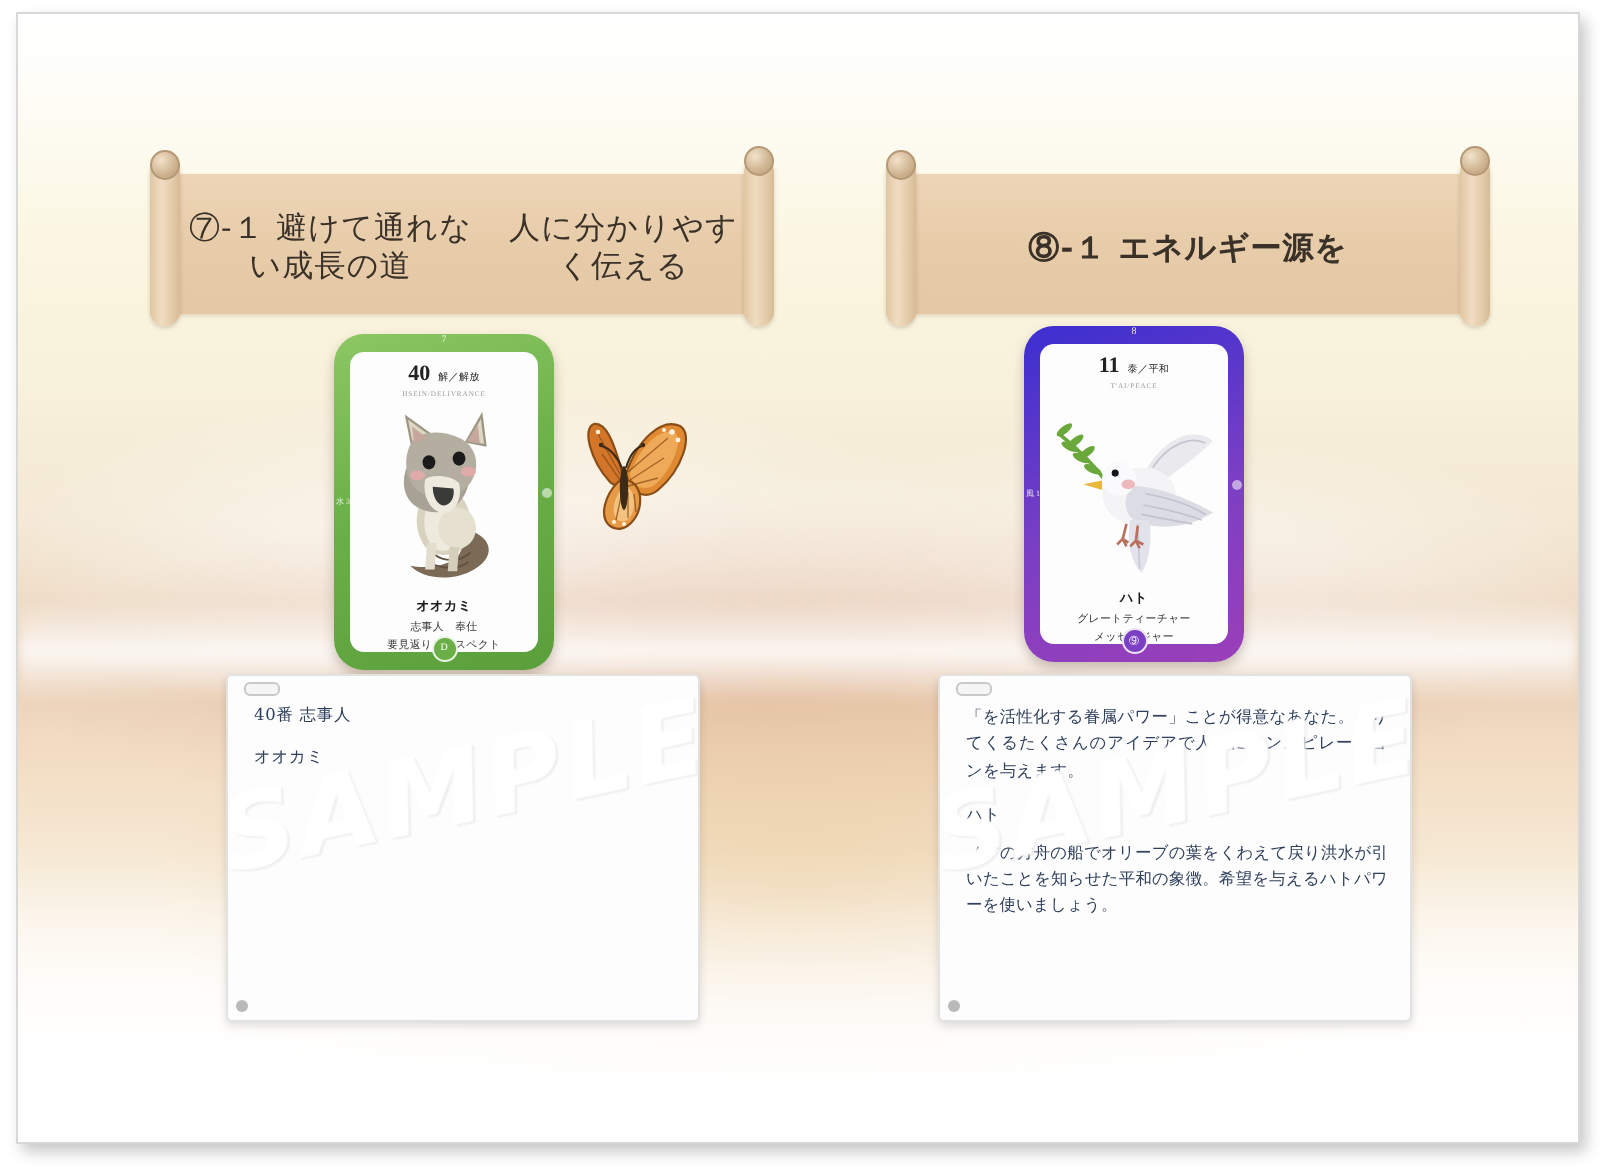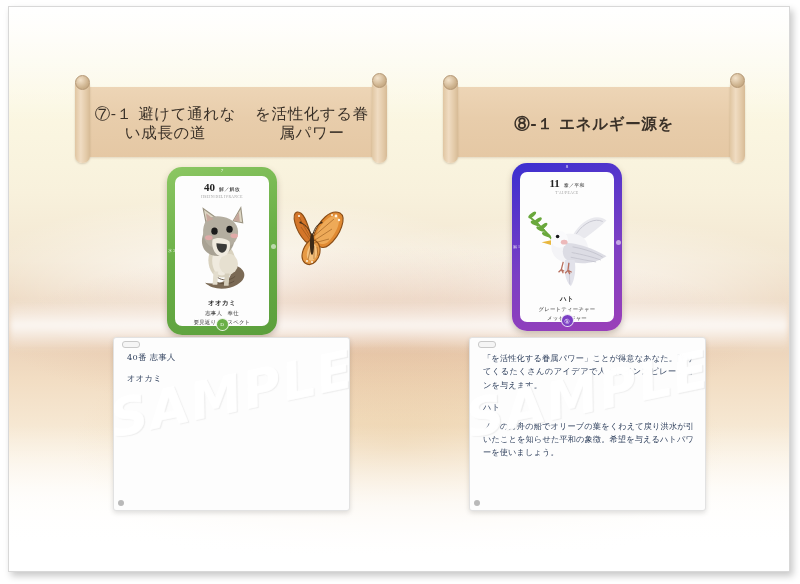--- a/index.html
+++ b/index.html
@@ -179,21 +179,21 @@
   <div id="veil"></div>
 
   <div class="banner" id="banner-left">
     <div class="sheet"></div>
     <div class="roll left"></div>
     <div class="roll right"></div>
     <div class="knob tl"></div>
     <div class="knob tr"></div>
     <div class="banner-text">
       <div>⑦-１  避けて通れない成長の道</div>
-      <div>を活性化する眷属パワー</div>
+      <div>人に分かりやすく伝える</div>
     </div>
   </div>
 
   <div class="banner" id="banner-right">
     <div class="sheet"></div>
     <div class="roll left"></div>
     <div class="roll right"></div>
     <div class="knob tl"></div>
     <div class="knob tr"></div>
     <div class="banner-text">

